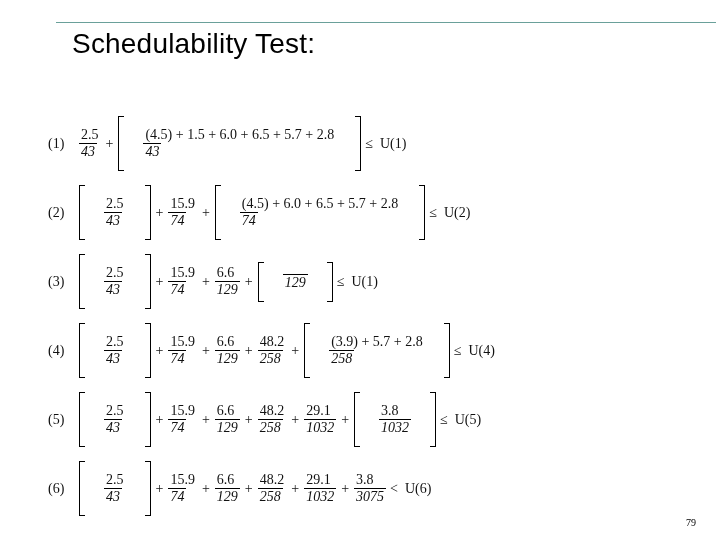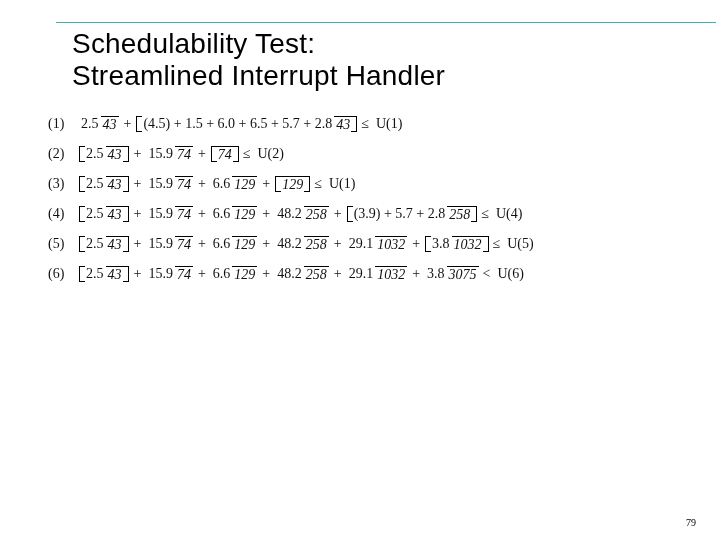--- a/index.html
+++ b/index.html
@@ -49,41 +49,41 @@
     align-items: center;
     margin-bottom: 14px;
     white-space: nowrap;
   }
   .idx {
     width: 30px;
     text-align: left;
   }
   .frac {
     display: inline-flex;
-    flex-direction: row;
-    align-items: flex-end;
+    flex-direction: column;
+    align-items: flex-start;
     vertical-align: middle;
-    margin: 0 1px;
+    margin: 12px 1px;
     line-height: 1;
   }
   .frac .num { padding: 0 2px 1px 2px; }
   .frac .den {
     border-top: 1px solid #000;
     padding: 1px 2px 0 2px;
     font-style: italic;
   }
   .plus {
     display: inline-block;
     padding: 0 4px;
   }
   .br {
     display: inline-flex;
     align-items: center;
     position: relative;
-    padding: 0 4px;
+    padding: 0 24px;
     margin: 0 1px;
   }
   .br::before, .br::after {
     content: "";
     position: absolute;
     top: 0;
     bottom: 0;
     width: 5px;
     border-top: 1px solid #000;
     border-bottom: 1px solid #000;
@@ -103,21 +103,20 @@
     font-family: Liberation Serif, serif;
   }
 </style>
 </head>
 <body>
 
 <div class="slide">
   <div class="rule"></div>
   <div class="title">
     <span>Schedulability Test:</span><br>
-    <span>Streamlined Interrupt Handler</span>
   </div>
 
   <div class="eqs" id="eqs">
       <div class="row">
         <span class="idx">(1)</span>
         <span class="frac">
           <span class="num">2.5</span>
           <span class="den">43</span>
         </span>
         <span class="plus">+</span>
@@ -139,20 +138,21 @@
           </span>
         </span>
         <span class="plus">+</span>
         <span class="frac">
           <span class="num">15.9</span>
           <span class="den">74</span>
         </span>
         <span class="plus">+</span>
         <span class="br">
           <span class="frac">
+            <span class="num">(4.5) + 6.0 + 6.5 + 5.7 + 2.8</span>
             <span class="den">74</span>
           </span>
         </span>
         <span class="le">≤</span>
         <span class="rhs">U(2)</span>
       </div>
       <div class="row">
         <span class="idx">(3)</span>
         <span class="br">
           <span class="frac">

